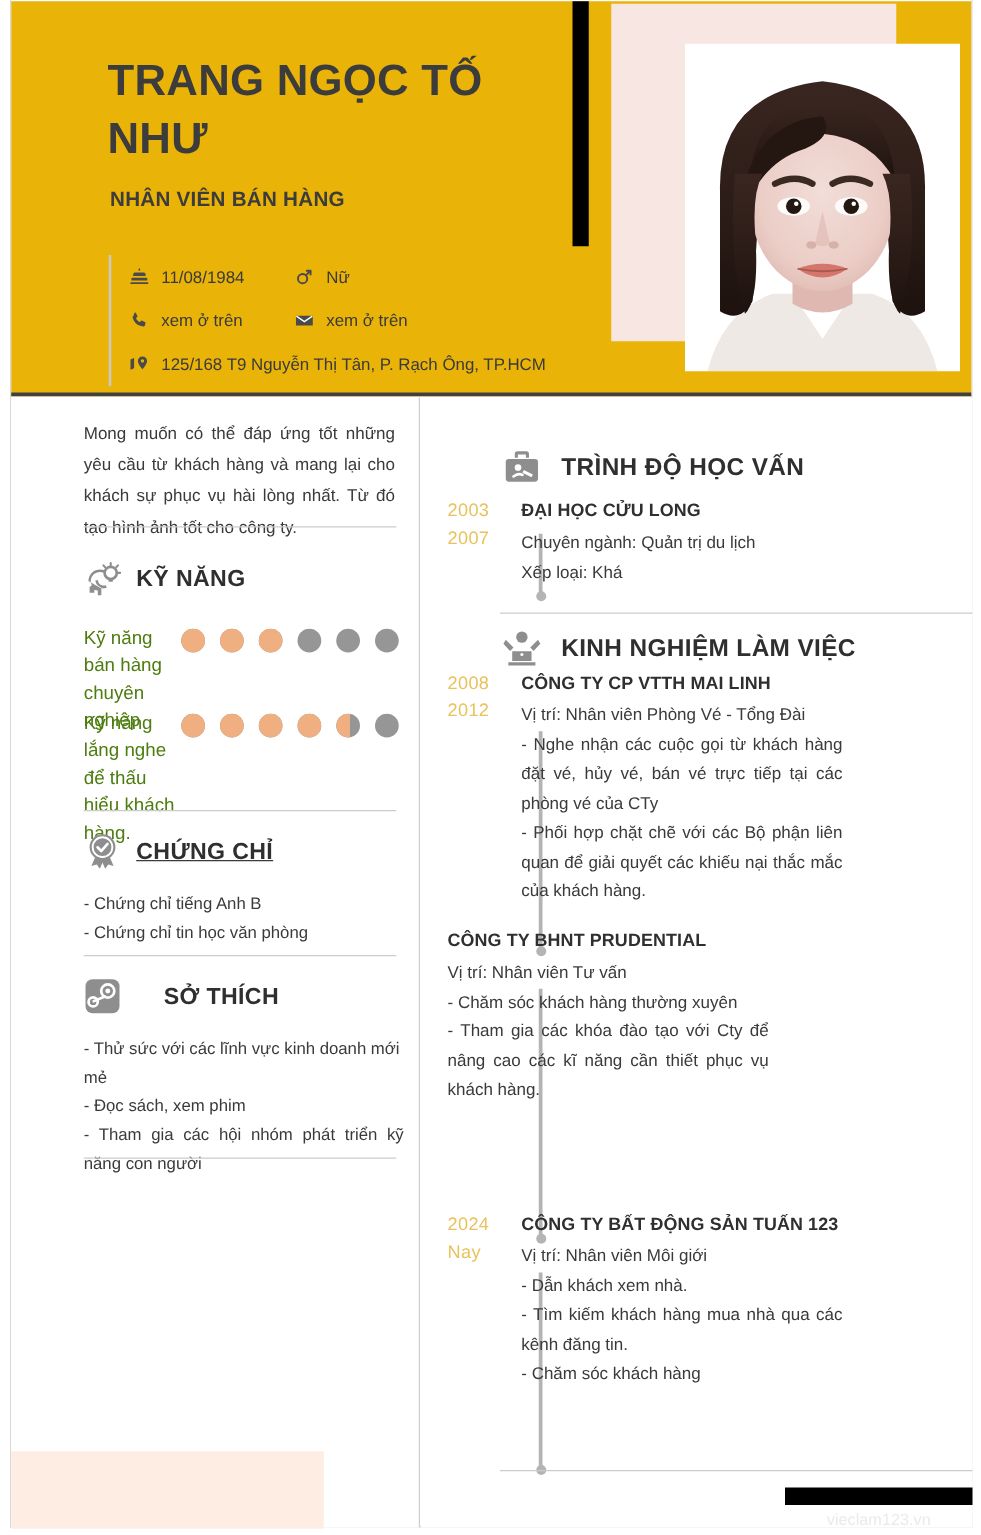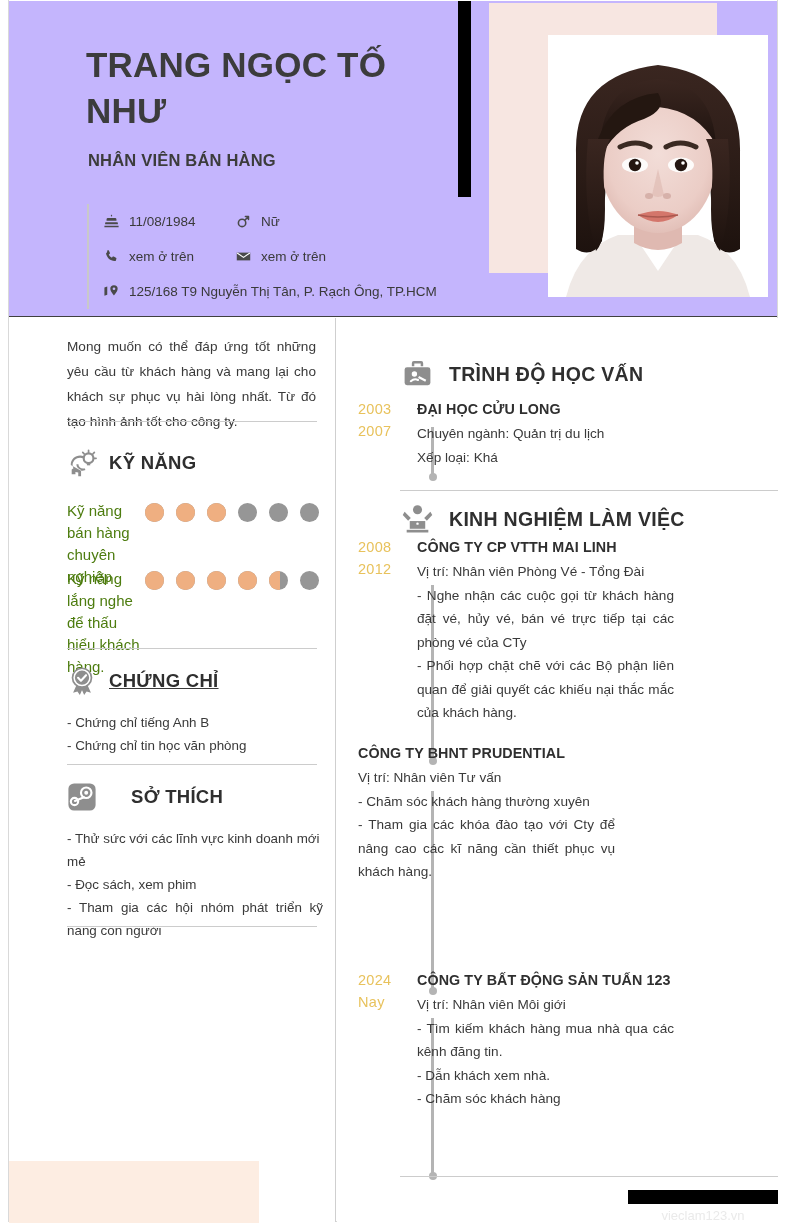--- a/index.html
+++ b/index.html
@@ -29,22 +29,22 @@
     border: 1px solid #d9d9d9;
     border-top: none;
     pointer-events: none;
   }
 
   
   .header {
     position: absolute;
     left: 9px; top: 1px;
     width: 768px; height: 316px;
-    background: #c4b5fd;
-    border-bottom: 1px solid #404040;
+    background: #eab308;
+    border-bottom: 3px solid #404040;
   }
 
   .black-bar {
     position: absolute;
     left: 449px; top: 0px;
     width: 13px; height: 196px;
     background: #000000;
   }
 
   .pink-block {
@@ -601,22 +601,22 @@
 
     <div class="timeline" style="left:94px; top:700px; height:158px;"></div>
     <div class="entry" style="left:0; top:651px;">
       <div class="entry-years">
         <div class="year">2024</div>
         <div class="year">Nay</div>
       </div>
       <div class="entry-body">
         <div class="entry-org">CÔNG TY BẤT ĐỘNG SẢN TUẤN 123</div>
         <div class="entry-line">Vị trí: Nhân viên Môi giới</div>
+        <div class="entry-line">- Dẫn khách xem nhà.</div>
         <div class="entry-line just">- Tìm kiếm khách hàng mua nhà qua các kênh đăng tin.</div>
-        <div class="entry-line">- Dẫn khách xem nhà.</div>
         <div class="entry-line">- Chăm sóc khách hàng</div>
       </div>
     </div>
 
     <div class="rsec-divider" style="top:858px;"></div>
   </div>
 
   <div class="peach-block"></div>
   <div class="footer-bar"></div>
   <div class="watermark">vieclam123.vn</div>

